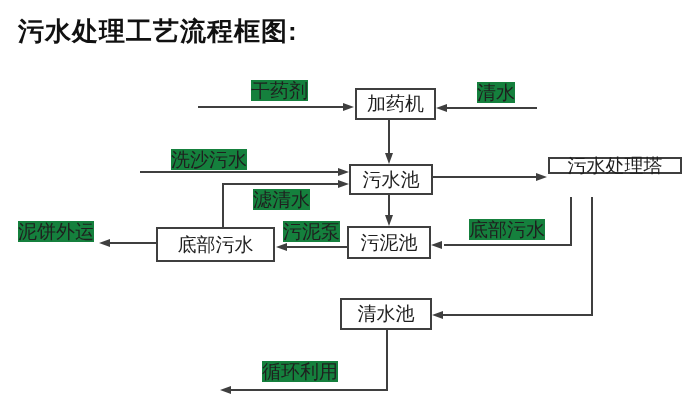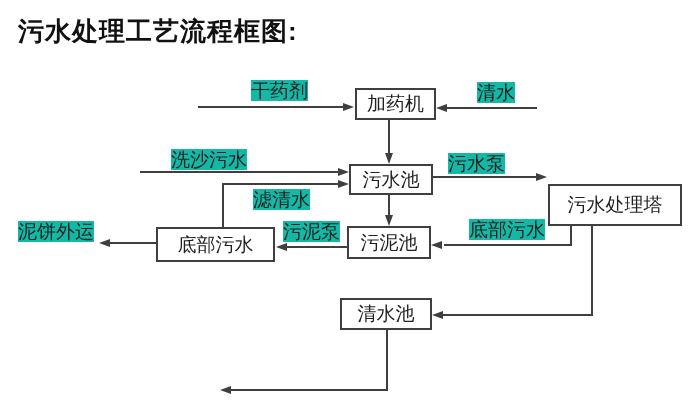--- a/index.html
+++ b/index.html
@@ -36,41 +36,41 @@
   }
   .line { position: absolute; background: #3f3f3f; z-index: 1; }
   .ah { position: absolute; width: 0; height: 0; z-index: 1; }
   .ah.r { border-top: 4px solid transparent; border-bottom: 4px solid transparent; border-left: 11px solid #3f3f3f; }
   .ah.l { border-top: 4px solid transparent; border-bottom: 4px solid transparent; border-right: 11px solid #3f3f3f; }
   .ah.d { border-left: 4px solid transparent; border-right: 4px solid transparent; border-top: 11px solid #3f3f3f; }
   .elabel {
     position: absolute;
     font-size: 19px;
     white-space: nowrap;
-    background: #14b8a6;
+    background: #15803d;
     z-index: 2;
     line-height: 21px;
   }
 </style>
 </head>
 <body>
 
 <div class="stage">
 
   <h1 class="title">污水处理工艺流程框图:</h1>
 
   <div class="node" style="left:355px;top:88px;width:81px;height:32px">
     <span>加药机</span>
   </div>
 
   <div class="node" style="left:349px;top:164px;width:84px;height:31px">
     <span>污水池</span>
   </div>
 
-  <div class="node" style="left:548px;top:184px;width:134px;height:42px">
+  <div class="node" style="left:548px;top:157px;width:134px;height:17px">
     <span>污水处理塔</span>
   </div>
 
   <div class="node" style="left:347px;top:226px;width:84px;height:33px">
     <span>污泥池</span>
   </div>
 
   <div class="node" style="left:156px;top:227px;width:119px;height:35px">
     <span>底部污水</span>
   </div>
@@ -94,21 +94,20 @@
   <div class="ah r" style="left:338px;top:168px"></div>
   <span class="elabel" style="left:171px;top:149px">洗沙污水</span>
 
   <div class="line" style="left:222px;top:184px;width:2px;height:43px"></div>
   <div class="line" style="left:222px;top:183px;width:118px;height:2px"></div>
   <div class="ah r" style="left:338px;top:180px"></div>
   <span class="elabel" style="left:253px;top:189px">滤清水</span>
 
   <div class="line" style="left:433px;top:176px;width:104px;height:2px"></div>
   <div class="ah r" style="left:536px;top:173px"></div>
-  <span class="elabel" style="left:448px;top:153px">污水泵</span>
 
   <div class="line" style="left:388px;top:195px;width:2px;height:21px"></div>
   <div class="ah d" style="left:385px;top:215px"></div>
 
   <div class="line" style="left:570px;top:197px;width:2px;height:48px"></div>
   <div class="line" style="left:444px;top:244px;width:128px;height:2px"></div>
   <div class="ah l" style="left:431px;top:241px"></div>
   <span class="elabel" style="left:469px;top:219px">底部污水</span>
 
   <div class="line" style="left:287px;top:246px;width:60px;height:2px"></div>
@@ -119,14 +118,15 @@
   <div class="ah l" style="left:99px;top:239px"></div>
   <span class="elabel" style="left:18px;top:221px">泥饼外运</span>
 
   <div class="line" style="left:591px;top:197px;width:2px;height:119px"></div>
   <div class="line" style="left:443px;top:314px;width:150px;height:2px"></div>
   <div class="ah l" style="left:432px;top:311px"></div>
 
   <div class="line" style="left:386px;top:330px;width:2px;height:60px"></div>
   <div class="line" style="left:231px;top:389px;width:157px;height:2px"></div>
   <div class="ah l" style="left:220px;top:386px"></div>
+  <span class="elabel" style="left:262px;top:361px">循环利用</span>
 
 </div>
 
 </body></html>

